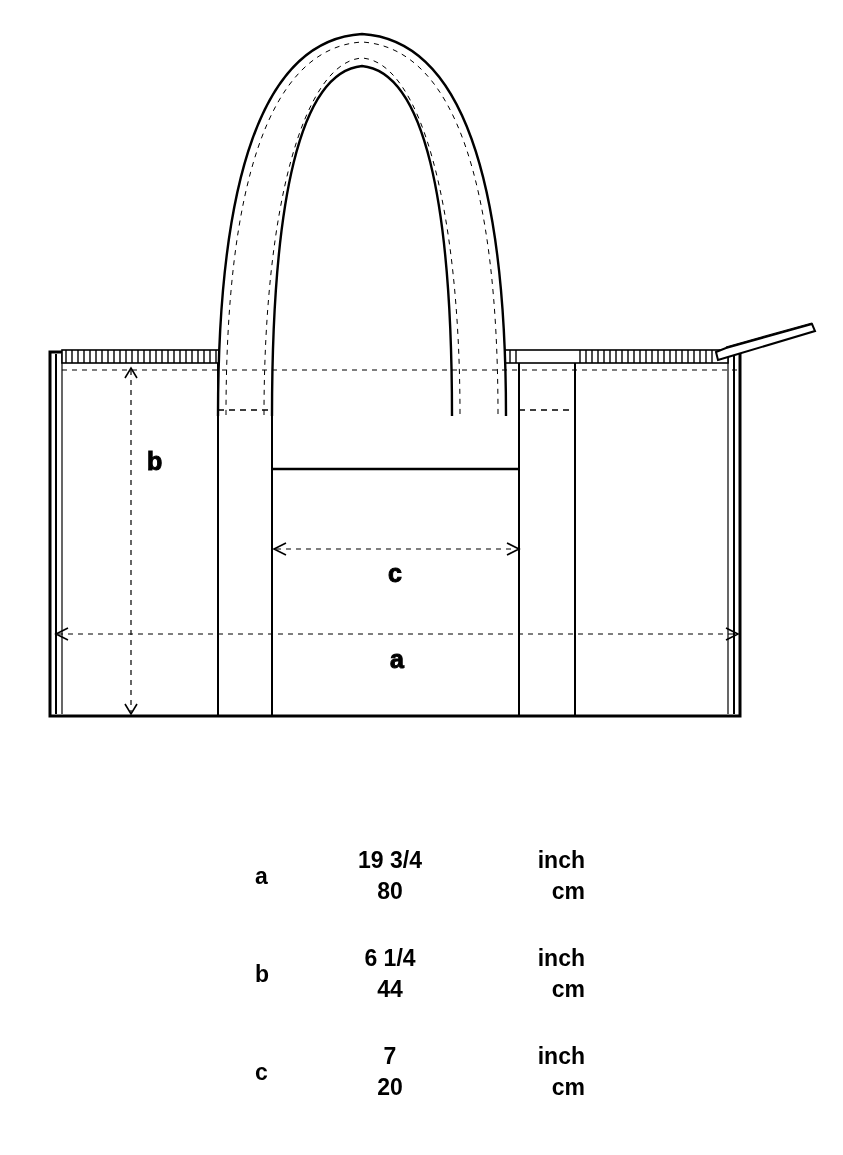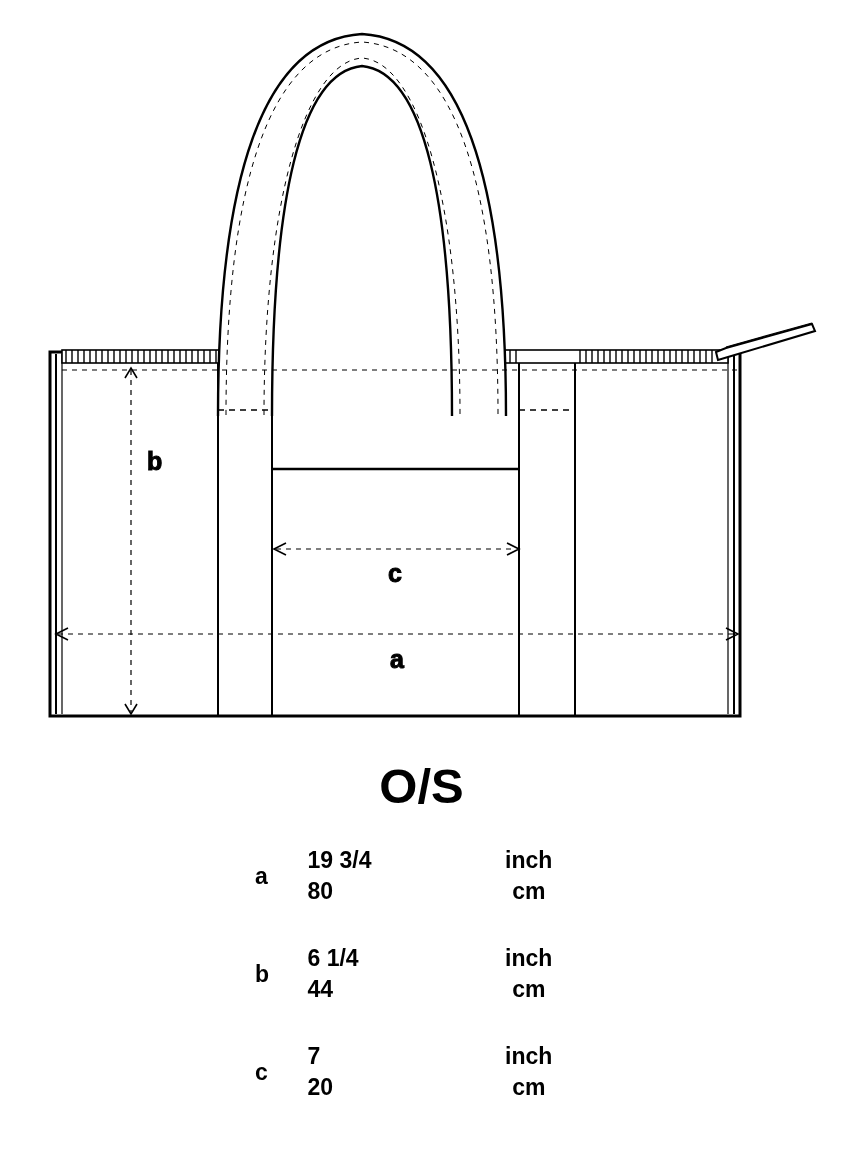--- a/index.html
+++ b/index.html
@@ -60,26 +60,26 @@
     vertical-align: middle;
     line-height: 31px;
   }
   td.key-cell {
     width: 42px;
     text-align: left;
     font-size: 23px;
   }
   td.val-cell {
     width: 132px;
-    text-align: left;
+    text-align: center;
     padding-right: 22px;
   }
   td.unit-cell {
     width: 90px;
-    text-align: center;
+    text-align: right;
   }
   tr.spacer-row td {
     height: 36px;
     line-height: 36px;
   }
 </style>
 </head>
 <body>
 
 <div id="page">
@@ -242,21 +242,20 @@
         <g stroke="#000000" stroke-width="1.6" fill="none">
           <path d="M286 543 L274 549 L286 555"></path>
           <path d="M507 543 L519 549 L507 555"></path>
         </g>
         <text class="dim-label" x="388" y="582">c</text>
 
       </g>
     </svg>
   </div>
 
-  <div id="size-title">O/S</div>
 
   <table id="measure-table">
     <tbody>
       <tr>
         <td class="key-cell" rowspan="2">a</td>
         <td class="val-cell">19 3/4</td>
         <td class="unit-cell">inch</td>
       </tr>
       <tr>
         <td class="val-cell">80</td>

